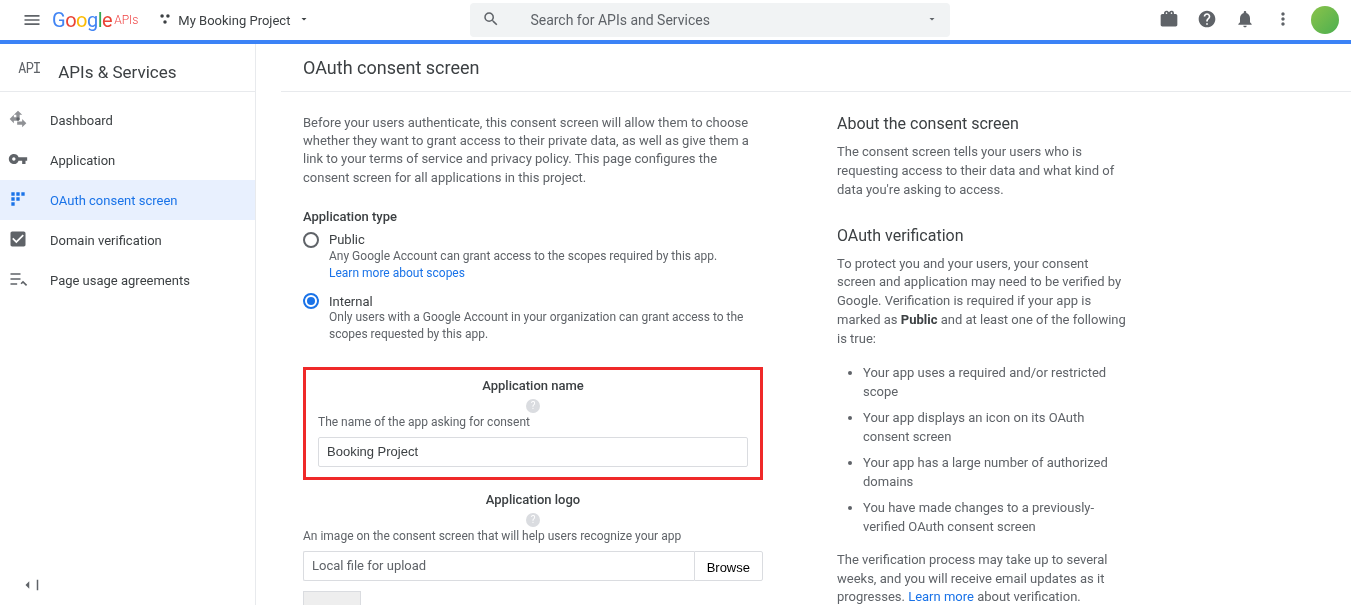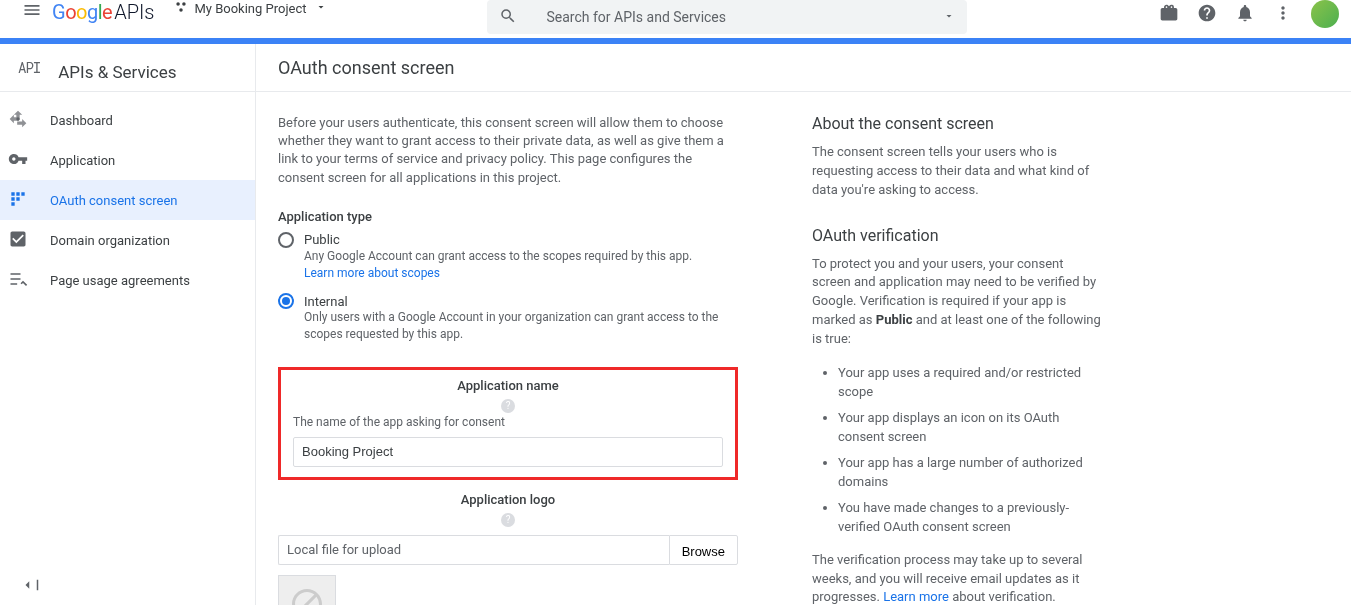--- a/index.html
+++ b/index.html
@@ -1,35 +1,35 @@
 <!DOCTYPE html>
 <html><head>
 <meta charset="utf-8">
 <style>
 * { box-sizing: border-box; margin: 0; padding: 0; }
 body { font-family: Roboto, Arial, sans-serif; font-size: 13px; color: #3c4043; background: #fff; }
 
-.topbar { display: flex; align-items: flex-start; height: 44px; padding: 0 12px; border-bottom: 6px solid #3b82f6; }
+.topbar { display: flex; align-items: center; height: 44px; padding: 0 12px; border-bottom: 4px solid #3b82f6; }
 .hamburger { width: 40px; display: flex; justify-content: center; align-items: center; cursor: pointer; }
 .hamburger svg { fill: #5f6368; }
 .logo-area { display: flex; align-items: center; margin-right: 8px; }
 .logo-text { font-size: 20px; letter-spacing: -0.5px; }
 .lb { color: #4285F4; } .lr { color: #EA4335; } .ly { color: #FBBC05; } .lg { color: #34A853; }
-.apis-text { color: #0f172a; font-size: 20px; font-weight: 300; margin-left: 2px; }
+.apis-text { color: #ef4444; font-size: 12px; font-weight: 300; margin-left: 2px; }
 .project-sel { display: flex; align-items: center; margin-left: 12px; cursor: pointer; font-size: 13px; color: #3c4043; }
 .project-dots { margin-right: 6px; }
 .project-dropdown { margin-left: 8px; }
 .searchbox { flex: 0 0 480px; margin-left: 160px; height: 34px; background: #f1f3f4; border-radius: 4px; display: flex; align-items: center; padding: 0 12px; }
 .searchbox svg { fill: #5f6368; }
 .searchbox .search-ph { flex: 1; margin-left: 30px; color: #5f6368; font-size: 14px; }
 .topbar-right { margin-left: auto; display: flex; align-items: center; gap: 18px; }
 .topbar-right svg { fill: #5f6368; }
 .avatar { width: 28px; height: 28px; border-radius: 50%; background: linear-gradient(135deg, #8bc34a, #4caf50); }
 
-.layout { display: flex; height: calc(100vh - 44px); }
+.layout { display: flex; height: calc(100vh - 44px); gap: 25px; }
 .sidebar { width: 256px; border-right: 1px solid #e8eaed; display: flex; flex-direction: column; position: relative; }
 .side-header { display: flex; align-items: center; height: 48px; border-bottom: 1px solid #e8eaed; padding-left: 18px; }
 .side-api-badge { font-family: 'Roboto Mono', monospace; font-size: 14px; color: #5f6368; letter-spacing: -1px; }
 .side-title { margin-left: 18px; font-size: 17px; color: #3c4043; margin-top: 8px; }
 .nav-list { padding-top: 8px; }
 .nav-item { display: flex; align-items: center; height: 40px; padding-left: 8px; cursor: pointer; color: #3c4043; }
 .nav-item svg { fill: #5f6368; width: 20px; height: 20px; }
 .nav-item.active { background: #e8f0fe; color: #1a73e8; }
 .nav-item.active svg { fill: #1a73e8; }
 .nav-label { margin-left: 22px; font-size: 13px; }
@@ -150,21 +150,21 @@
       <div class="nav-item active">
         <span><svg viewBox="0 0 24 24">
               <path d="M4 4h4v4H4zM10 4h4v4h-4zM16 4h4v4h-4zM4 10h4v4H4zM10 10h4v4h-4zM4 16h4v4H4z"></path>
             </svg></span>
         <span class="nav-label">OAuth consent screen</span>
       </div>
       <div class="nav-item">
         <span><svg viewBox="0 0 24 24">
               <path d="M19 3H5c-1.1 0-2 .9-2 2v14c0 1.1.9 2 2 2h14c1.1 0 2-.9 2-2V5c0-1.1-.9-2-2-2zm-9 14l-5-5 1.41-1.41L10 14.17l7.59-7.59L19 8l-9 9z"></path>
             </svg></span>
-        <span class="nav-label">Domain organization</span>
+        <span class="nav-label">Domain verification</span>
       </div>
       <div class="nav-item">
         <span><svg viewBox="0 0 24 24">
               <path d="M3 5h12v2H3zM3 11h12v2H3zM3 17h8v2H3zM18 14l-3 3 1.4 1.4L18 16.8l3.6 3.6L23 19z"></path>
             </svg></span>
         <span class="nav-label">Page usage agreements</span>
       </div>
     </div>
     <div class="collapse-arrow">
       <svg width="18" height="18" viewBox="0 0 24 24">
@@ -206,20 +206,21 @@
           </div>
           <div class="field-help">The name of the app asking for consent</div>
           <input class="text-input" value="Booking Project" style="">
         </div>
 
         <div style="margin-top:12px">
           <div class="field-label-row">
             <span class="section-label">Application logo</span>
             <span class="help-icon">?</span>
           </div>
+          <div class="field-help">An image on the consent screen that will help users recognize your app</div>
           <div class="logo-row">
             <div class="logo-path">Local file for upload</div>
             <button class="browse-btn">Browse</button>
           </div>
           <div class="logo-preview">
             <svg width="36" height="36" viewBox="0 0 24 24">
                 <path d="M12 2C6.48 2 2 6.48 2 12s4.48 10 10 10 10-4.48 10-10S17.52 2 12 2zM4 12c0-4.42 3.58-8 8-8 1.85 0 3.55.63 4.9 1.69L5.69 16.9A7.9 7.9 0 014 12zm8 8c-1.85 0-3.55-.63-4.9-1.69L18.31 7.1A7.9 7.9 0 0120 12c0 4.42-3.58 8-8 8z"></path>
               </svg>
           </div>
         </div>

